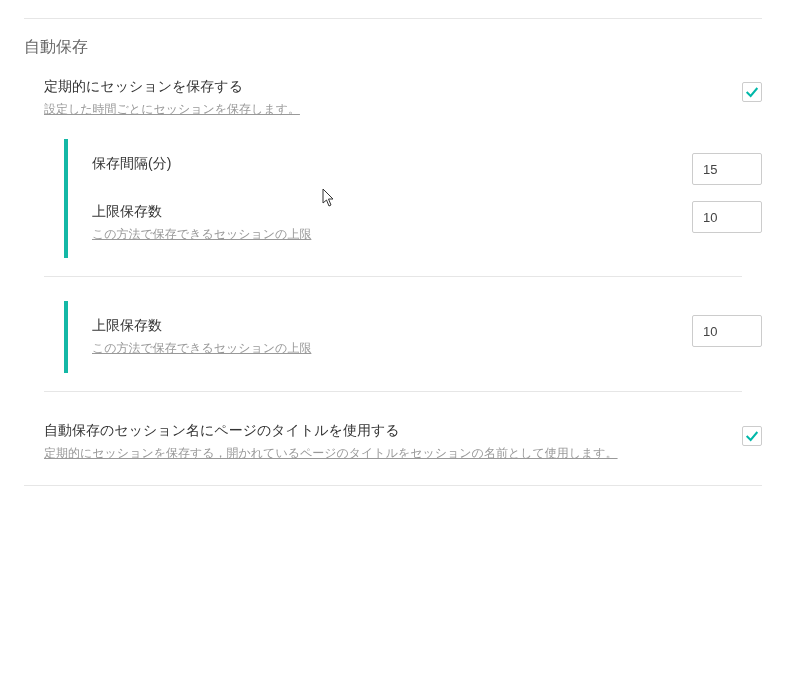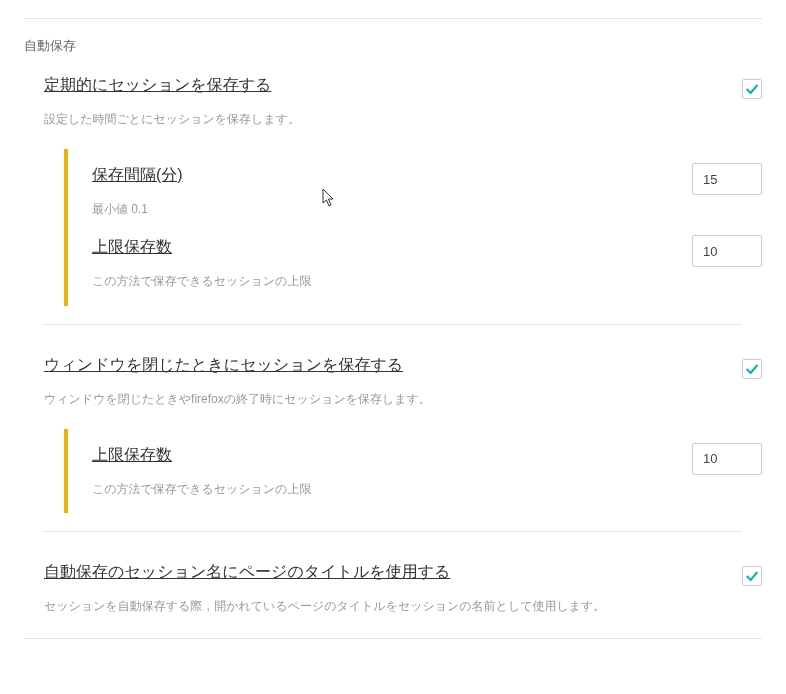--- a/index.html
+++ b/index.html
@@ -13,61 +13,61 @@
     font-size: 13px;
   }
   .container {
     padding: 18px 24px 0 24px;
   }
   .top-divider {
     border-top: 1px solid #e6e6e6;
     margin-bottom: 18px;
   }
   .section-title {
-    font-size: 13px;
+    font-size: 16px;
     color: #666;
     font-weight: normal;
     margin-bottom: 14px;
   }
   .row {
     display: flex;
     align-items: flex-start;
     padding: 4px 0 12px 20px;
   }
   .row-text { flex: 1; padding-right: 20px; }
   .row-title {
-    font-size: 16px;
+    font-size: 14px;
     color: #333;
     line-height: 1.5;
-    text-decoration: underline;
   }
   .row-desc {
     font-size: 12px;
     color: #999;
     line-height: 1.6;
-    margin-top: 13px;
+    margin-top: 3px;
+    text-decoration: underline;
   }
   .checkbox {
     width: 20px;
     height: 20px;
     border: 1px solid #ccc;
     border-radius: 2px;
     display: flex;
     align-items: center;
     justify-content: center;
     margin-top: 6px;
     background: #fff;
     cursor: pointer;
   }
   .checkbox.checked svg { display: block; }
   .checkbox svg { display: none; width: 16px; height: 16px; }
   .checkbox svg path { stroke: #00b8a9; stroke-width: 3; fill: none; }
   .subblock {
     margin: 8px 0 18px 40px;
-    border-left: 4px solid #eab308;
+    border-left: 4px solid #14b8a6;
     padding: 6px 0 6px 24px;
   }
   .subrow {
     display: flex;
     align-items: flex-start;
     padding: 8px 0;
   }
   .subrow .row-text { flex: 1; }
   .num-input {
     width: 70px;
@@ -108,63 +108,51 @@
       <svg viewBox="0 0 24 24">
           <path d="M4 12 L10 18 L20 6"></path>
         </svg>
     </div>
   </div>
 
   <div class="subblock">
     <div class="subrow">
       <div class="row-text">
         <div class="row-title">保存間隔(分)</div>
-        <div class="row-desc">最小値 0.1</div>
       </div>
       <input class="num-input" value="15" style="">
     </div>
     <div class="subrow">
       <div class="row-text">
         <div class="row-title">上限保存数</div>
         <div class="row-desc">この方法で保存できるセッションの上限</div>
       </div>
       <input class="num-input" value="10" style="">
     </div>
   </div>
 
   <div class="divider"></div>
 
-  <div class="row">
-    <div class="row-text">
-      <div class="row-title">ウィンドウを閉じたときにセッションを保存する</div>
-      <div class="row-desc">ウィンドウを閉じたときやfirefoxの終了時にセッションを保存します。</div>
-    </div>
-    <div class="checkbox checked">
-      <svg viewBox="0 0 24 24">
-          <path d="M4 12 L10 18 L20 6"></path>
-        </svg>
-    </div>
-  </div>
 
   <div class="subblock">
     <div class="subrow">
       <div class="row-text">
         <div class="row-title">上限保存数</div>
         <div class="row-desc">この方法で保存できるセッションの上限</div>
       </div>
       <input class="num-input" value="10" style="">
     </div>
   </div>
 
   <div class="divider"></div>
 
   <div class="row">
     <div class="row-text">
       <div class="row-title">自動保存のセッション名にページのタイトルを使用する</div>
-      <div class="row-desc">セッションを自動保存する際，開かれているページのタイトルをセッションの名前として使用します。</div>
+      <div class="row-desc">定期的にセッションを保存する，開かれているページのタイトルをセッションの名前として使用します。</div>
     </div>
     <div class="checkbox checked">
       <svg viewBox="0 0 24 24">
           <path d="M4 12 L10 18 L20 6"></path>
         </svg>
     </div>
   </div>
 
   <div class="divider" style="margin-left:0;margin-right:0;"></div>
 

